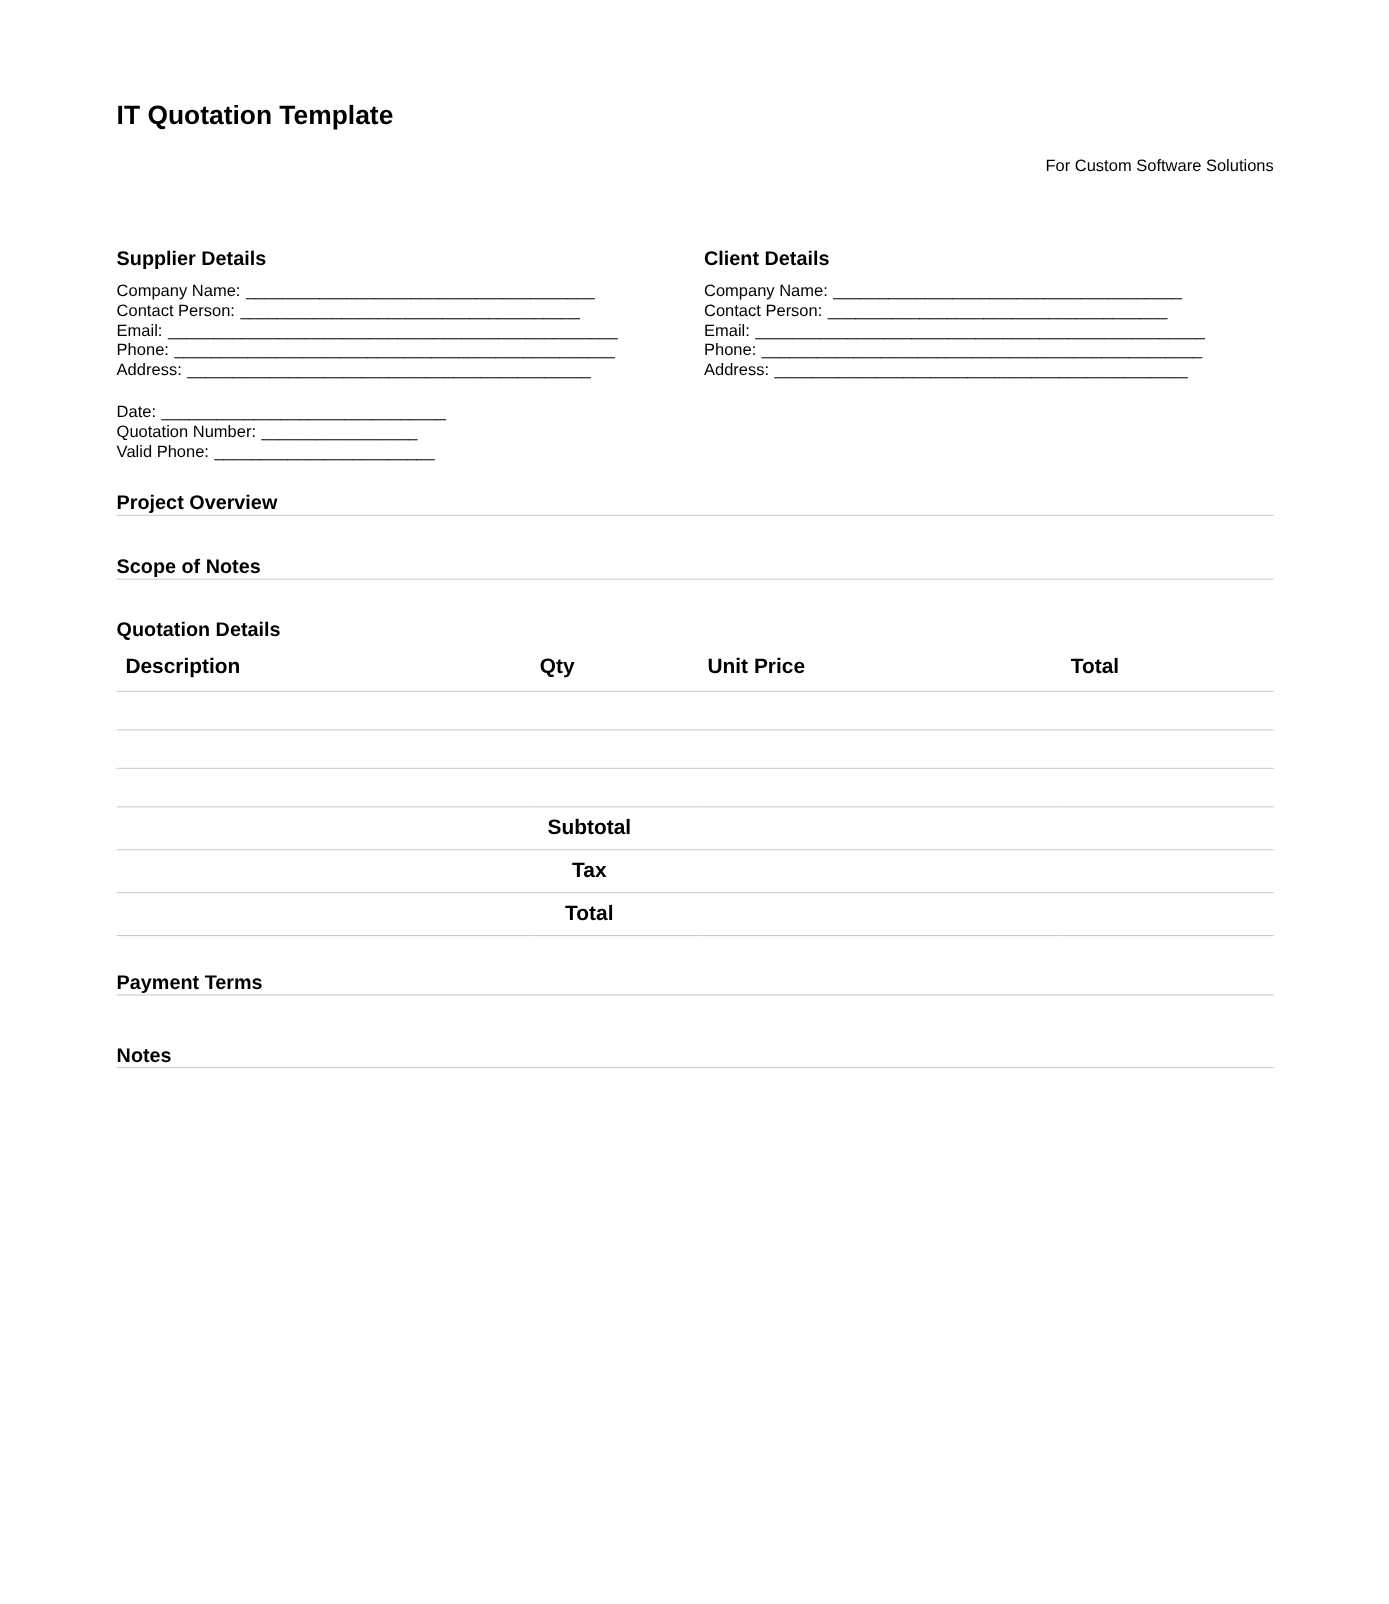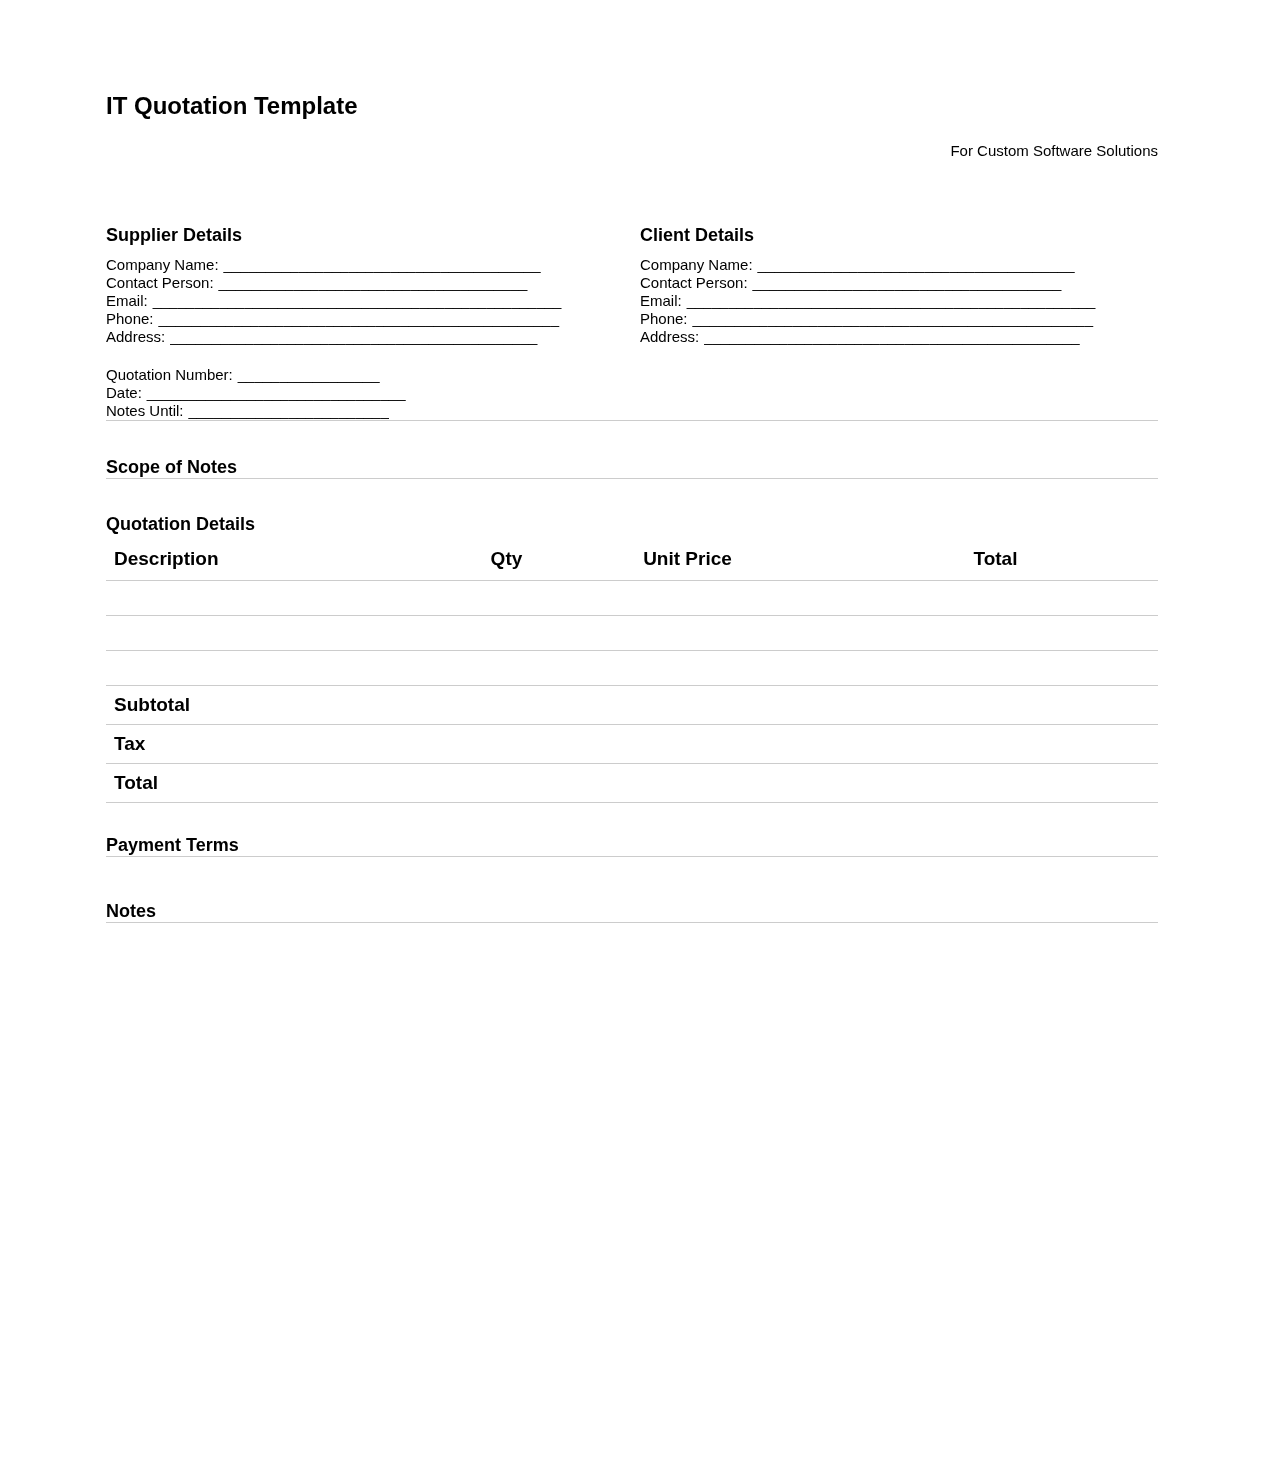--- a/index.html
+++ b/index.html
@@ -85,21 +85,21 @@
   .qtable thead th {
     text-align: left;
     font-weight: bold;
     padding: 10px 8px 12px 8px;
   }
   .qtable td.blank { height: 35px; padding: 0 8px; }
   .qtable tr.summary td {
     padding: 10px 8px;
     font-weight: bold;
   }
-  .qtable td.sum-label { text-align: left; }
+  .qtable td.sum-label { text-align: center; }
 </style>
 </head>
 <body>
 
 <div class="page">
 
   <h1 class="doc-title">IT Quotation Template</h1>
   <p class="doc-subtitle">For Custom Software Solutions</p>
 
   <div class="details-row">
@@ -116,28 +116,28 @@
         <span>Email:</span><span class="blank-line">_________________________________________________</span>
       </div>
       <div class="field">
         <span>Phone:</span><span class="blank-line">________________________________________________</span>
       </div>
       <div class="field">
         <span>Address:</span><span class="blank-line">____________________________________________</span>
       </div>
 
       <div class="meta-block">
+        <div class="field">
+          <span>Date:</span><span class="blank-line">_______________________________</span>
+        </div>
         <div class="field">
           <span>Quotation Number:</span><span class="blank-line">_________________</span>
         </div>
         <div class="field">
-          <span>Date:</span><span class="blank-line">_______________________________</span>
-        </div>
-        <div class="field">
-          <span>Notes Until:</span><span class="blank-line">________________________</span>
+          <span>Valid Phone:</span><span class="blank-line">________________________</span>
         </div>
       </div>
     </div>
 
     <div class="col client-col">
       <div class="sec-heading">Client Details</div>
       <div class="field">
         <span>Company Name:</span><span class="blank-line">______________________________________</span>
       </div>
       <div class="field">
@@ -149,20 +149,21 @@
       <div class="field">
         <span>Phone:</span><span class="blank-line">________________________________________________</span>
       </div>
       <div class="field">
         <span>Address:</span><span class="blank-line">_____________________________________________</span>
       </div>
     </div>
 
   </div>
 
+  <div class="sec-heading h-project">Project Overview</div>
   <hr class="divider hr-project">
 
   <div class="sec-heading h-scope">Scope of Notes</div>
   <hr class="divider hr-scope">
 
   <div class="sec-heading h-quotation">Quotation Details</div>
 
   <table class="qtable">
     <colgroup>
       <col class="c-desc">

